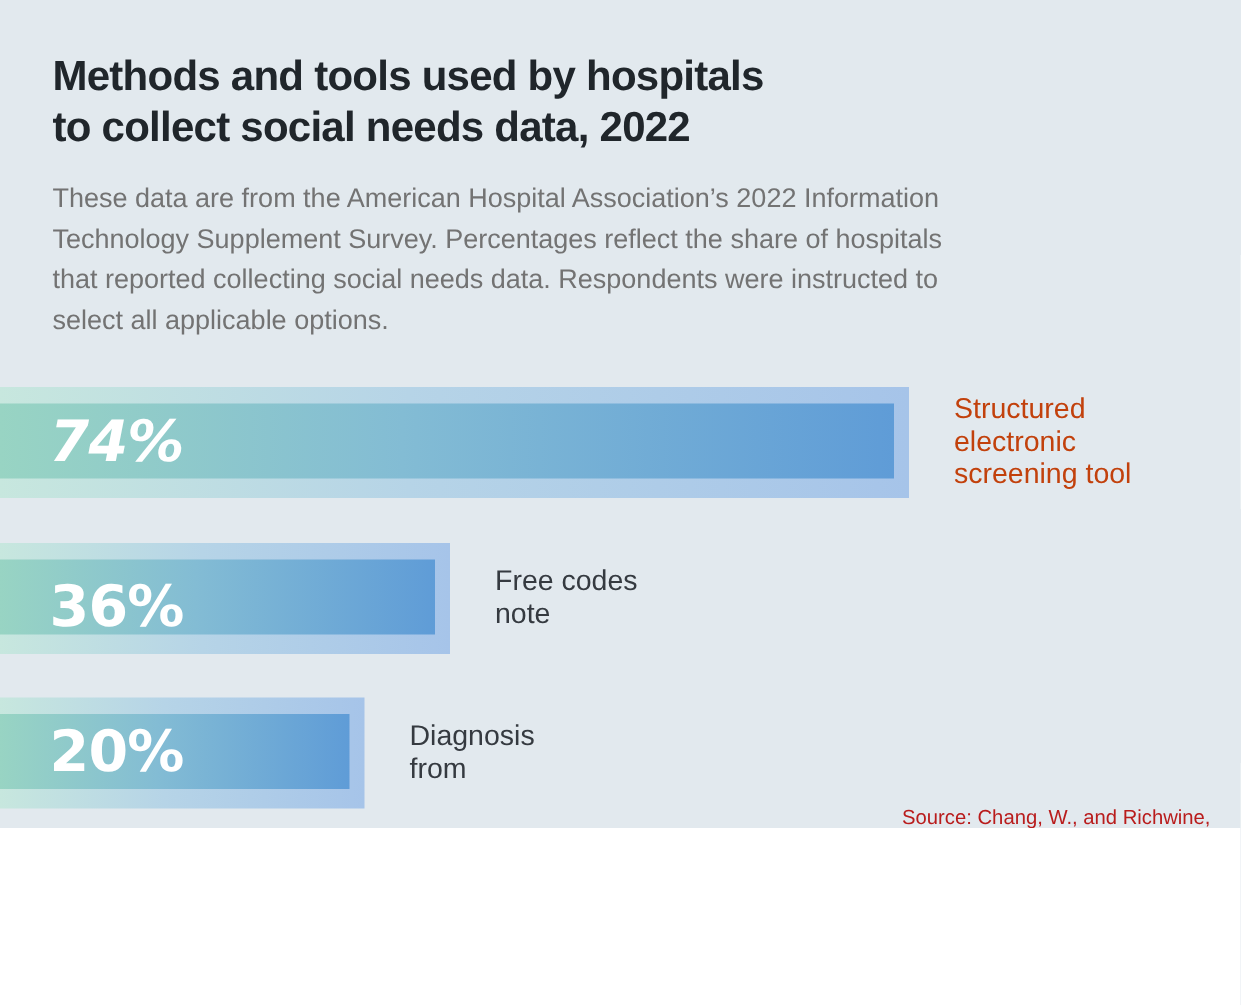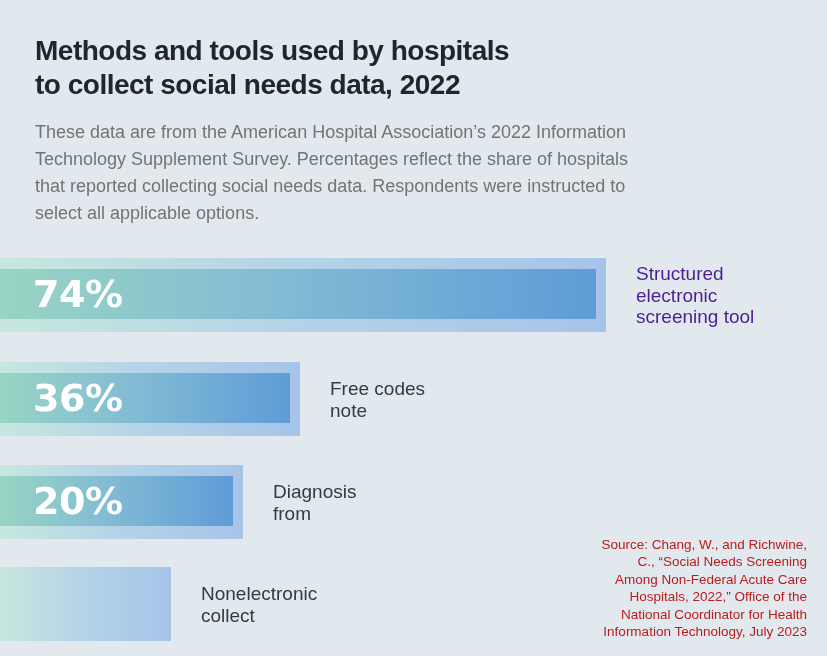--- a/index.html
+++ b/index.html
@@ -1,18 +1,18 @@
 <!DOCTYPE html>
 <html><head>
 <meta charset="utf-8">
 <style>
   html,body{margin:0;padding:0;}
   .canvas{
     position:relative;
-    width:827px;height:656px;
+    width:827px;height:552px;
     background:#e2e9ee;
     overflow:hidden;
     font-family:"Liberation Sans",sans-serif;
   }
   .title{
     position:absolute;left:35px;top:34px;margin:0;
     font-size:28px;line-height:34px;font-weight:800;
     letter-spacing:-0.5px;color:#20262b;
     white-space:pre-line;
   }
@@ -66,30 +66,30 @@
   <p class="subtitle" style="color: #737373;">These data are from the American Hospital Association’s 2022 Information
 Technology Supplement Survey. Percentages reflect the share of hospitals
 that reported collecting social needs data. Respondents were instructed to
 select all applicable options.</p>
 
   <div class="chart">
 
     <div class="bar-row r0">
       <div class="bar-halo" style="width: 606px; background: linear-gradient(90deg, rgb(199, 231, 222) 0%, rgb(182, 212, 231) 45%, rgb(166, 196, 233) 100%);"></div>
       <div class="bar-fill" style="width: 596px; background: linear-gradient(90deg, rgb(152, 212, 195) 0%, rgb(131, 188, 212) 45%, rgb(95, 156, 215) 100%);">
-        <span class="bar-value" style="color: rgb(255, 255, 255);">74%</span>
+        <span class="bar-value" style="color: rgb(255, 255, 255); font-style: italic;">74%</span>
       </div>
-      <div class="bar-label" style="left: 636px; color: #4c1d95;">Structured
+      <div class="bar-label" style="left: 636px; color: #c2410c;">Structured
 electronic
 screening tool</div>
     </div>
 
     <div class="bar-row r1">
       <div class="bar-halo" style="width: 300px; background: linear-gradient(90deg, rgb(199, 231, 222) 0%, rgb(182, 212, 231) 45%, rgb(166, 196, 233) 100%);"></div>
-      <div class="bar-fill" style="width: 290px; background: linear-gradient(90deg, rgb(152, 212, 195) 0%, rgb(131, 188, 212) 45%, rgb(95, 156, 215) 100%);">
+      <div class="bar-fill" style="width: 290px; background: linear-gradient(90deg, rgb(152, 212, 195) 0%, rgb(131, 188, 212) 45%, rgb(95, 156, 215) 100%); align-items: flex-end;">
         <span class="bar-value" style="color: rgb(255, 255, 255);">36%</span>
       </div>
       <div class="bar-label" style="left: 330px; color: rgb(53, 58, 64);">Free codes
 note</div>
     </div>
 
     <div class="bar-row r2">
       <div class="bar-halo" style="width: 243px; background: linear-gradient(90deg, rgb(199, 231, 222) 0%, rgb(182, 212, 231) 45%, rgb(166, 196, 233) 100%);"></div>
       <div class="bar-fill" style="width: 233px; background: linear-gradient(90deg, rgb(152, 212, 195) 0%, rgb(131, 188, 212) 45%, rgb(95, 156, 215) 100%);">
         <span class="bar-value" style="color: rgb(255, 255, 255);">20%</span>

